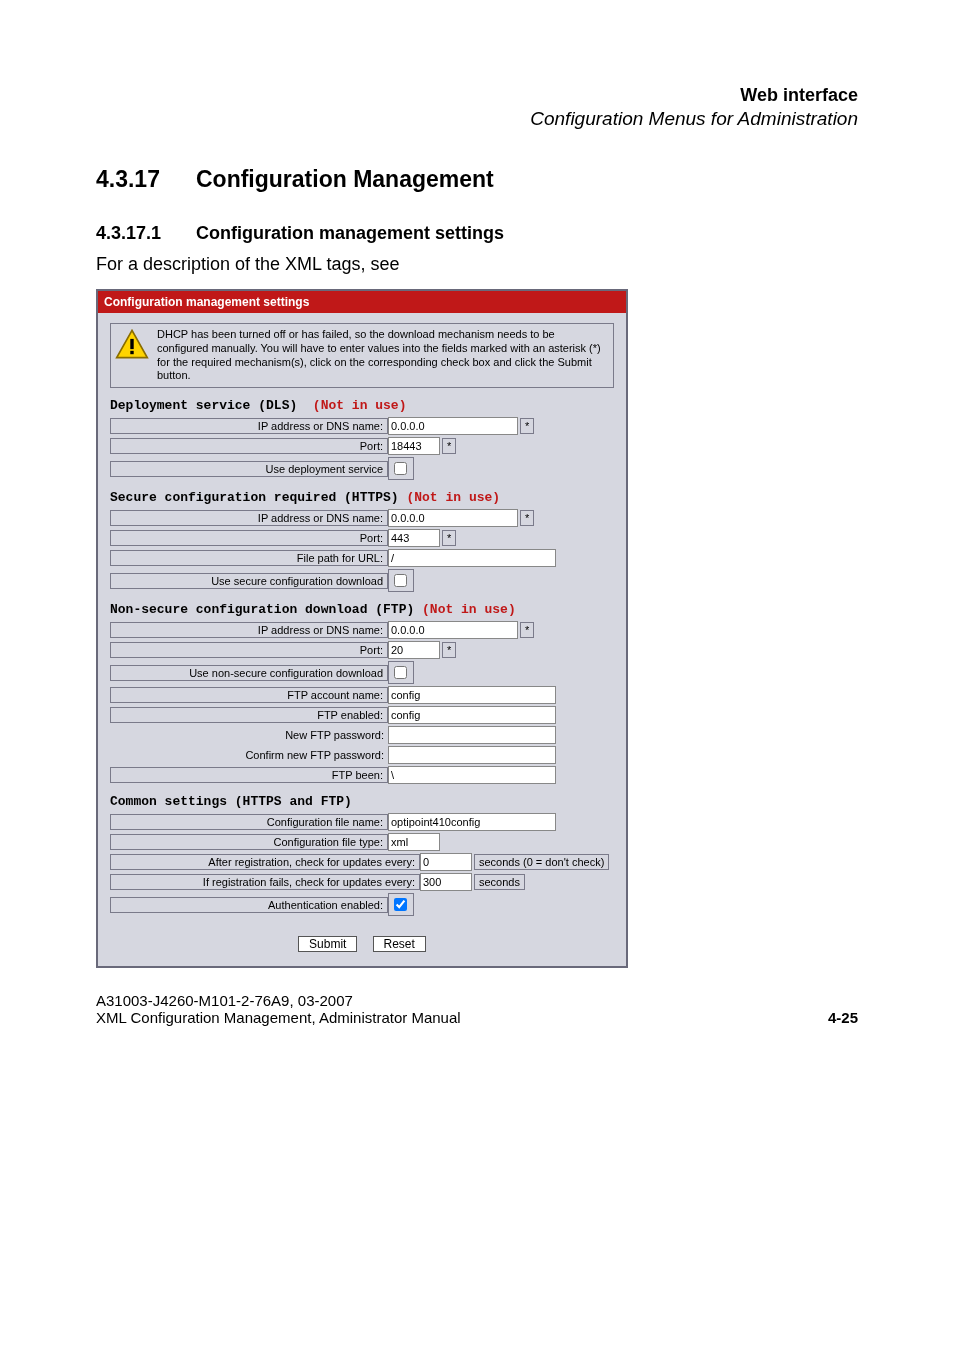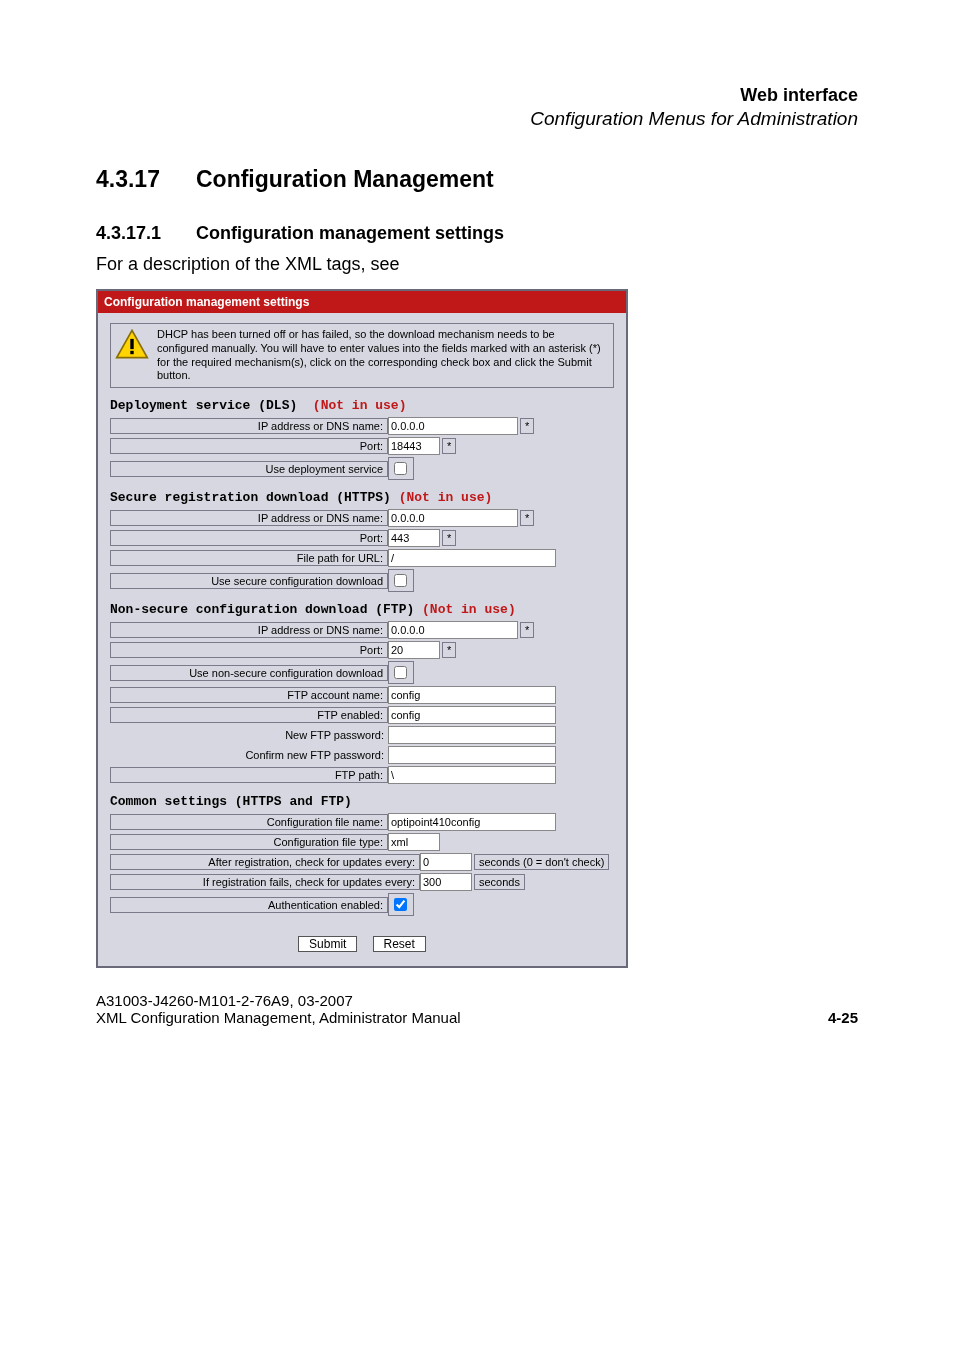--- a/index.html
+++ b/index.html
@@ -230,21 +230,21 @@
         <span class="asterisk">*</span>
       </div>
       <div class="form-row">
         <span class="form-label">Use deployment service</span>
         <span class="checkbox-box">
             <input type="checkbox" class="checkbox" style="">
           </span>
       </div>
 
       <div class="section-label">
-        <span>Secure registration download (HTTPS)</span> <span class="not-in-use">(Not in use)</span>
+        <span>Secure configuration required (HTTPS)</span> <span class="not-in-use">(Not in use)</span>
       </div>
       <div class="form-row">
         <span class="form-label">IP address or DNS name:</span>
         <input class="form-input w-med" value="0.0.0.0" style="">
         <span class="asterisk">*</span>
       </div>
       <div class="form-row">
         <span class="form-label">Port:</span>
         <input class="form-input w-small" value="443" style="">
         <span class="asterisk">*</span>
@@ -289,21 +289,21 @@
       </div>
       <div class="form-row">
         <span class="form-label noborder">New FTP password:</span>
         <input type="password" class="form-input w-large" style="">
       </div>
       <div class="form-row">
         <span class="form-label noborder">Confirm new FTP password:</span>
         <input type="password" class="form-input w-large" style="">
       </div>
       <div class="form-row">
-        <span class="form-label">FTP path:</span>
+        <span class="form-label">FTP been:</span>
         <input class="form-input w-large" value="\" style="">
       </div>
 
       <div class="section-label">Common settings (HTTPS and FTP)</div>
       <div class="form-row">
         <span class="form-label">Configuration file name:</span>
         <input class="form-input w-large" value="optipoint410config" style="">
       </div>
       <div class="form-row">
         <span class="form-label">Configuration file type:</span>

